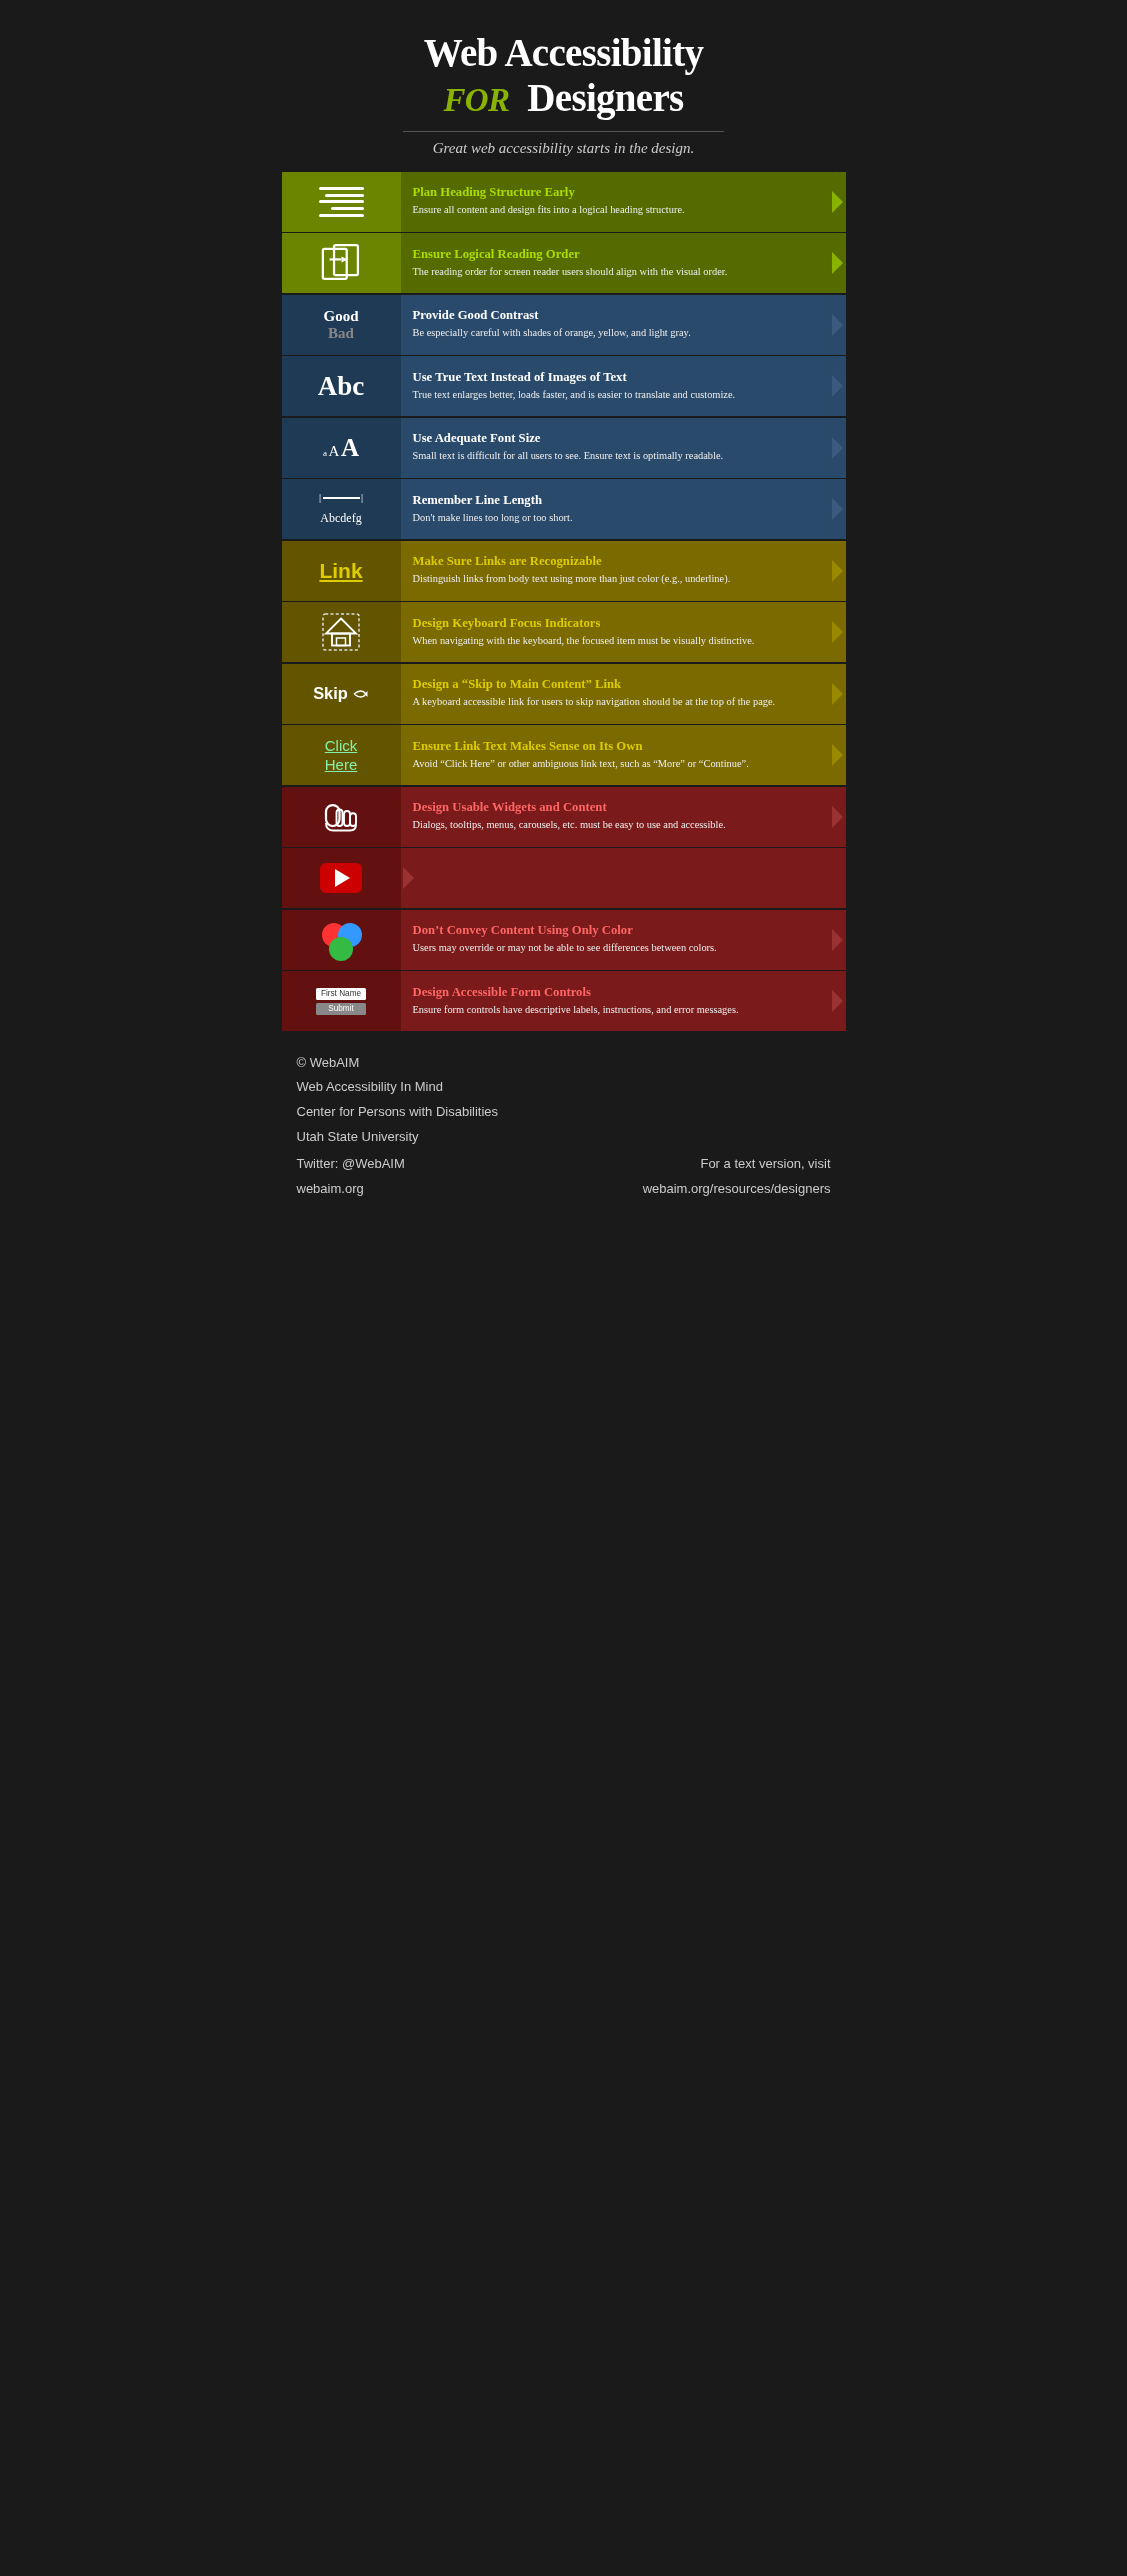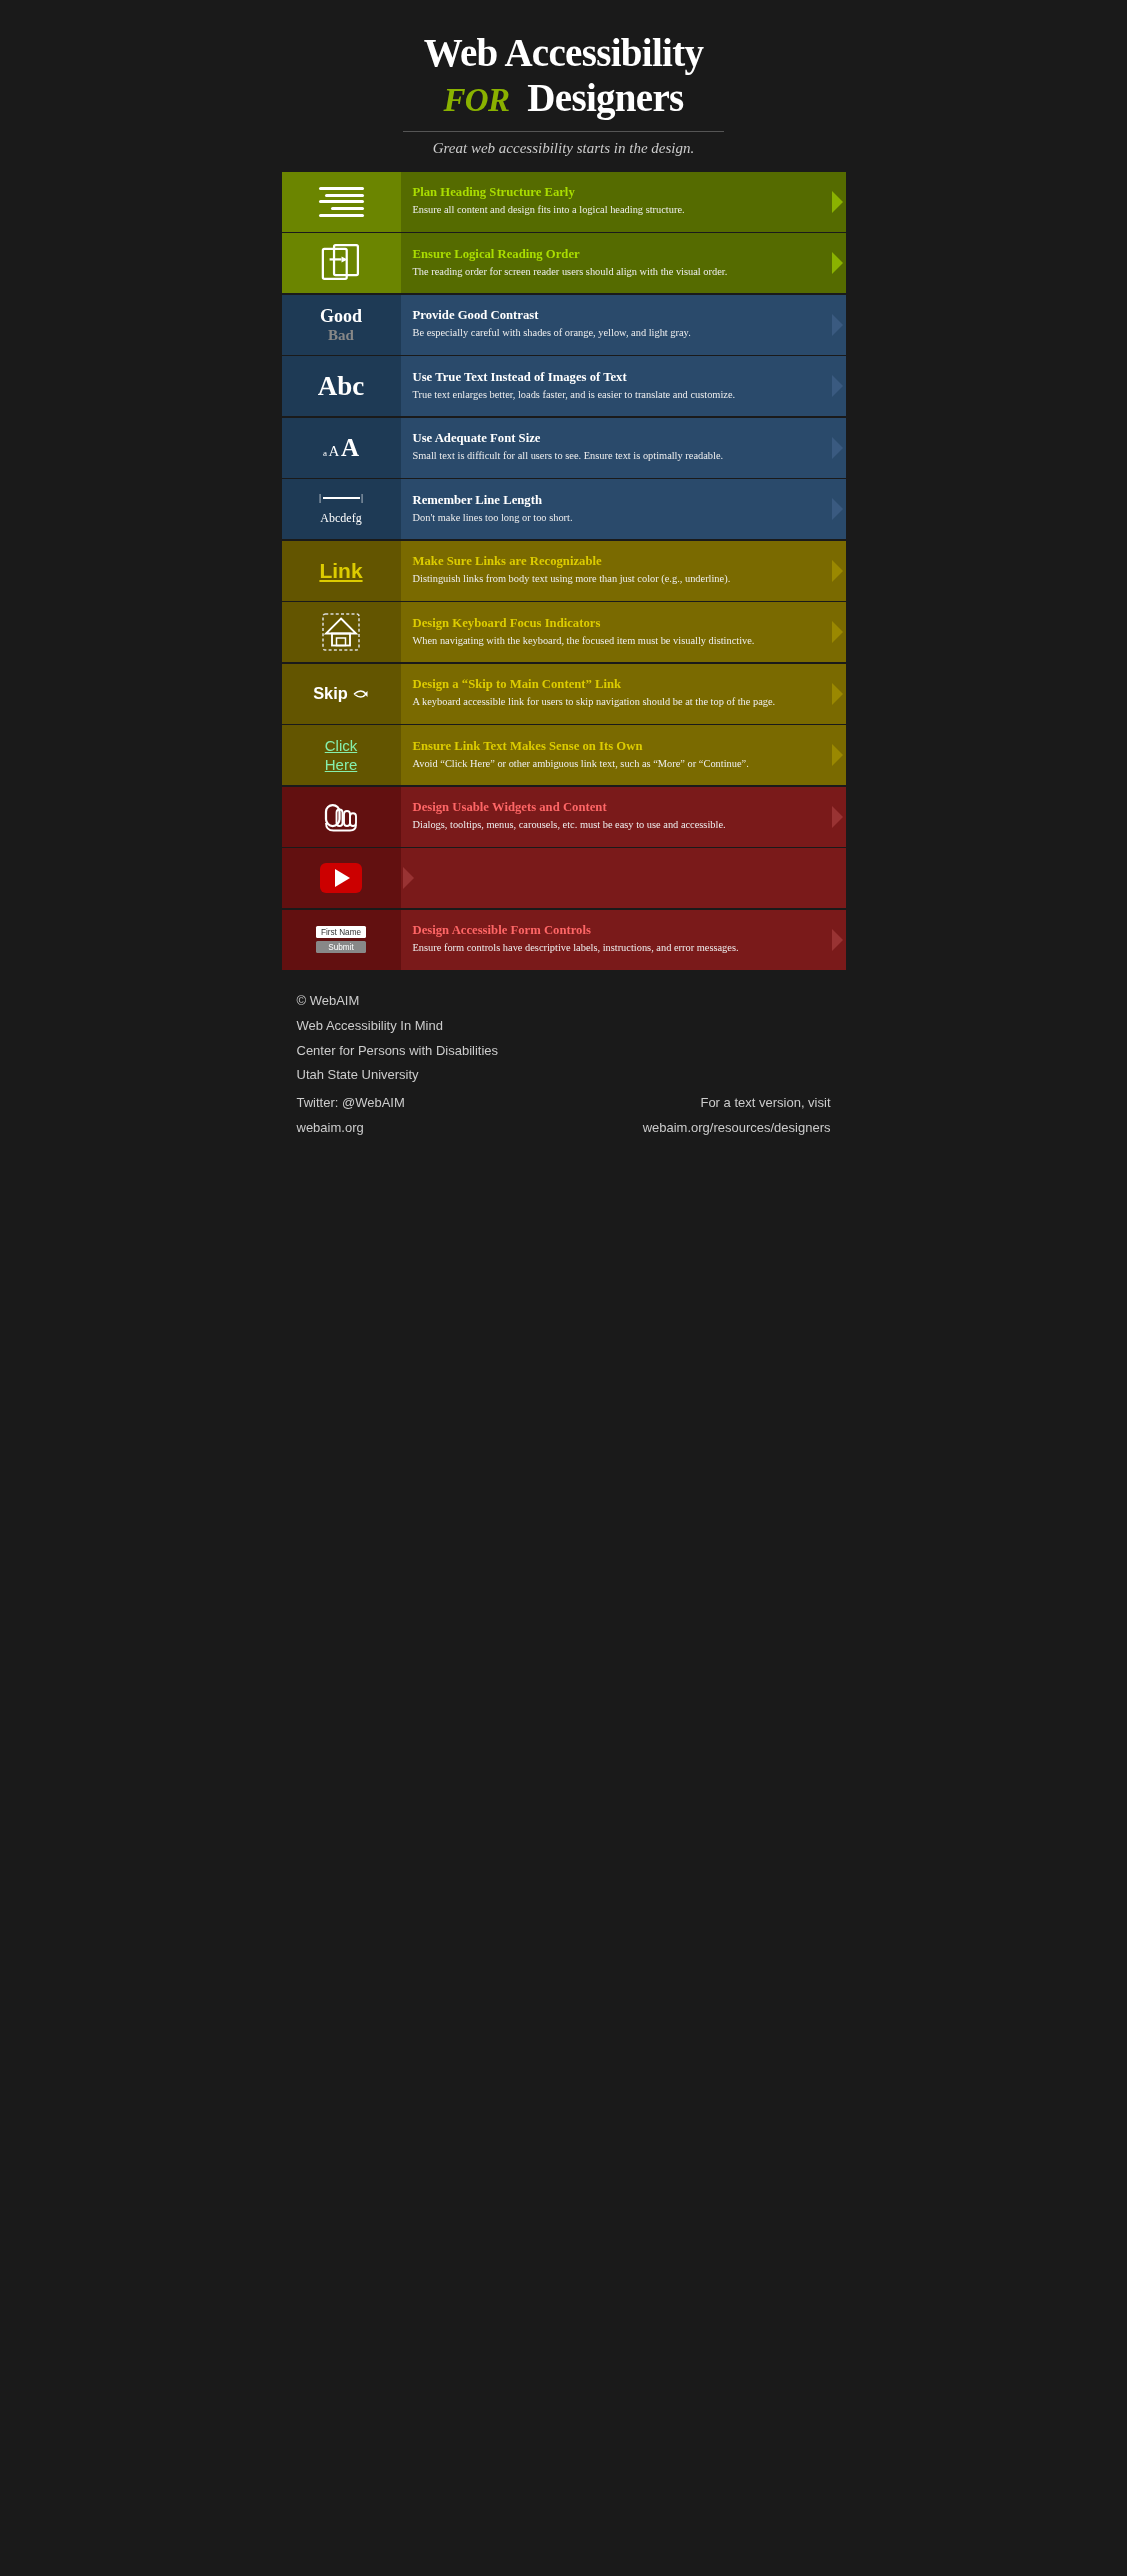--- a/index.html
+++ b/index.html
@@ -209,21 +209,21 @@
     }
     .footer-bottom .footer-text {
       flex: 1;
     }
 
     
     .contrast-box {
       text-align: center;
     }
     .contrast-good {
-      font-size: 18px;
+      font-size: 15px;
       font-weight: bold;
       color: #fff;
       display: block;
     }
     .contrast-bad {
       font-size: 15px;
       font-weight: bold;
       color: #888;
       display: block;
     }
@@ -549,20 +549,34 @@
 
   <div class="row">
     <div class="row-icon">
       <div class="play-button">
         <div class="play-triangle"></div>
       </div>
     </div>
     <div class="row-arrow"></div>
   </div>
 
+  <div class="row">
+    <div class="row-icon">
+      <div class="color-circles" style="position:relative;width:45px;height:45px;">
+        <div class="circle" style="background:#ff3333;top:6px;left:3px;"></div>
+        <div class="circle" style="background:#3399ff;top:6px;left:19.4px;"></div>
+        <div class="circle" style="background:#33bb44;top:19.4px;left:10.4px;"></div>
+      </div>
+    </div>
+    <div class="row-content">
+      <div class="row-title">Don’t Convey Content Using Only Color</div>
+      <div class="row-desc">Users may override or may not be able to see differences between colors.</div>
+    </div>
+    <div class="row-arrow"></div>
+  </div>
 
   <div class="row">
     <div class="row-icon">
       <div class="form-icon">
         <div class="form-input-mock">First Name</div>
         <div class="form-button-mock">Submit</div>
       </div>
     </div>
     <div class="row-content">
       <div class="row-title">Design Accessible Form Controls</div>

